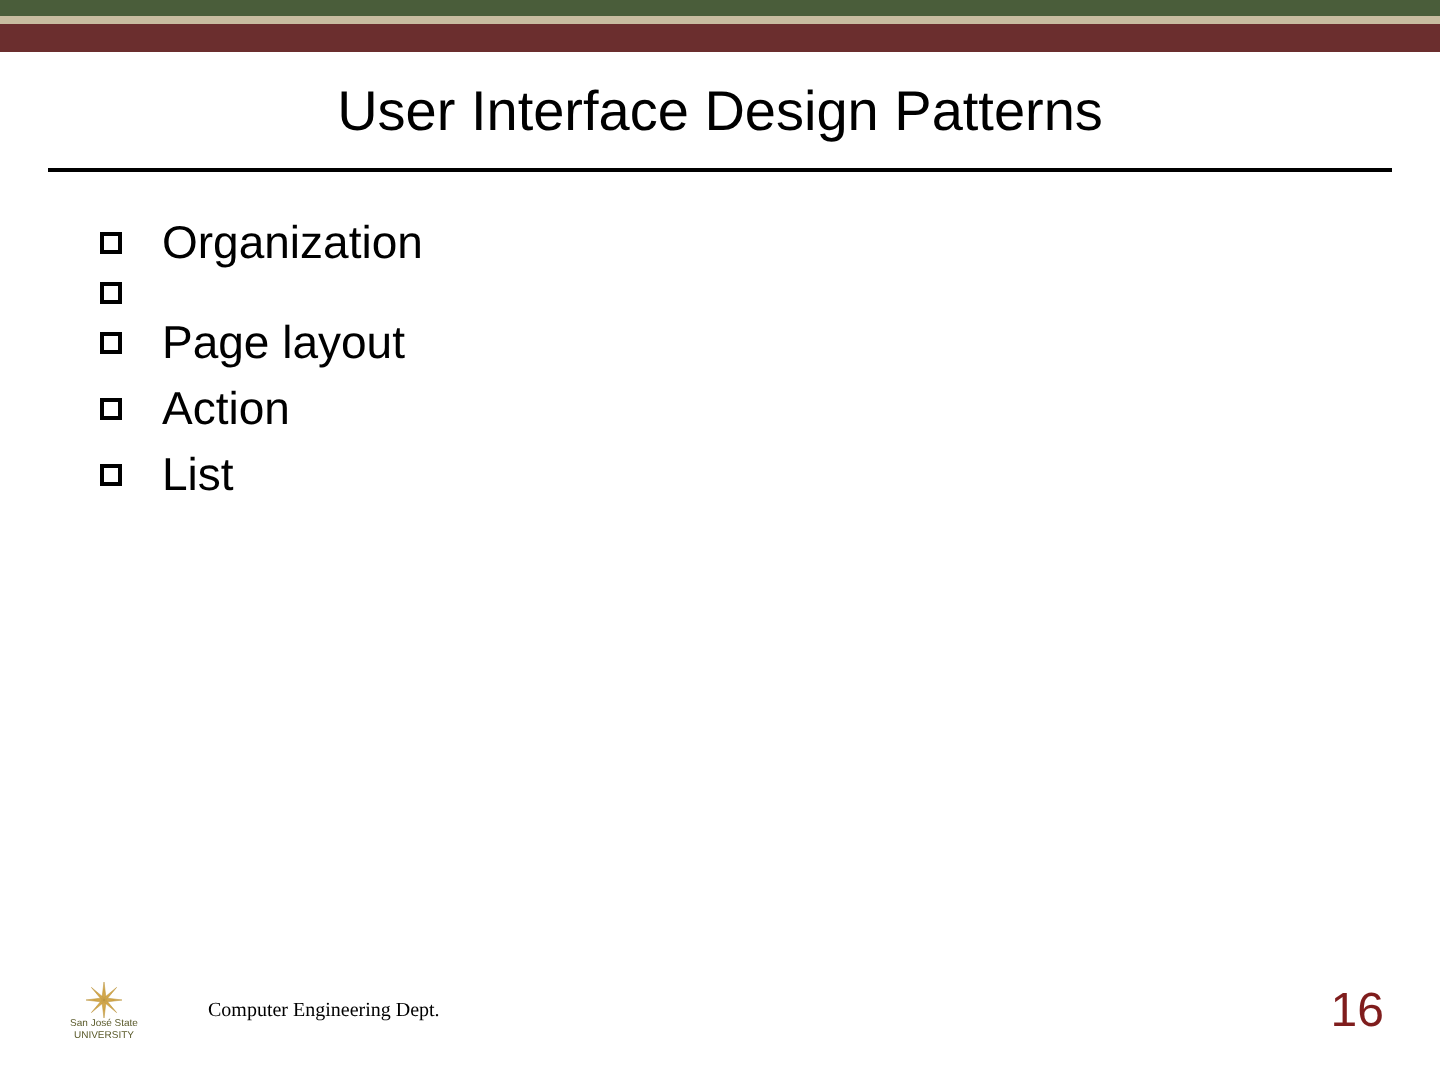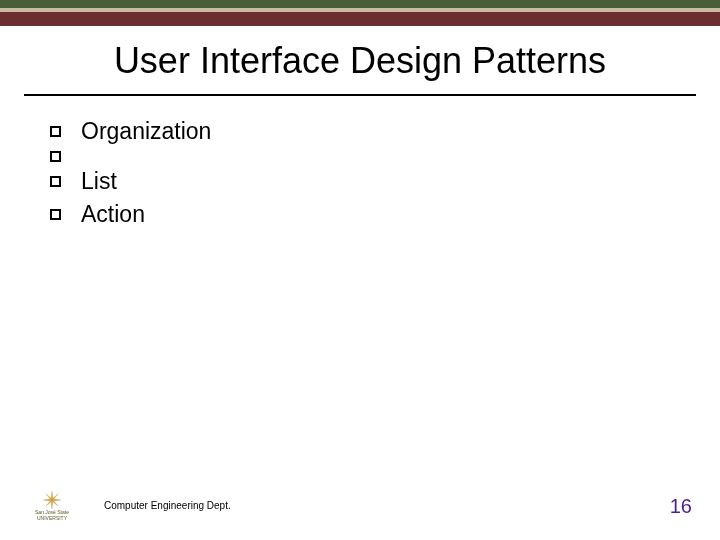--- a/index.html
+++ b/index.html
@@ -27,21 +27,21 @@
   .bar-maroon {
     background: #6b2e2e;
     height: 14px;
     width: 100%;
   }
   .title-wrap {
     text-align: center;
     padding: 14px 0 6px 0;
   }
   .title {
-    font-size: 36px;
+    font-size: 28px;
     color: #000;
     font-weight: normal;
   }
   .title-underline {
     height: 2px;
     background: #000;
     margin: 6px 24px 0 24px;
   }
   .content {
     padding: 22px 0 0 50px;
@@ -95,31 +95,32 @@
     color: #5a5a2a;
     text-align: center;
     line-height: 1;
     margin-top: 1px;
   }
   .footer-left {
     font-size: 10px;
     color: #000;
     line-height: 1.25;
     width: 170px;
+    font-family: Liberation Serif, serif;
   }
   .footer-center {
     font-size: 10px;
     color: #000;
     line-height: 1.25;
     text-align: center;
     flex: 1;
   }
   .page-num {
-    font-size: 20px;
-    color: #4c1d95;
+    font-size: 24px;
+    color: #7f1d1d;
     margin-left: auto;
   }
 </style>
 </head>
 <body>
 
 <div class="top-bars">
   <div class="bar-green"></div>
   <div class="bar-tan"></div>
   <div class="bar-maroon"></div>
@@ -134,25 +135,29 @@
   <ul class="bullet-list">
     <li>
       <span class="bullet-box"></span>
       <span class="bullet-text">Organization</span>
     </li>
     <li>
       <span class="bullet-box"></span>
     </li>
     <li>
       <span class="bullet-box"></span>
-      <span class="bullet-text">List</span>
+      <span class="bullet-text">Page layout</span>
     </li>
     <li>
       <span class="bullet-box"></span>
       <span class="bullet-text">Action</span>
+    </li>
+    <li>
+      <span class="bullet-box"></span>
+      <span class="bullet-text">List</span>
     </li>
   </ul>
 </div>
 
 <div class="footer">
   <div class="logo">
     <div class="logo-burst">
       <svg viewBox="0 0 20 20">
         <g fill="#d4a84a" stroke="#b8923a" stroke-width="0.3">
           <polygon points="10,0 11,8 10,10 9,8"></polygon>

